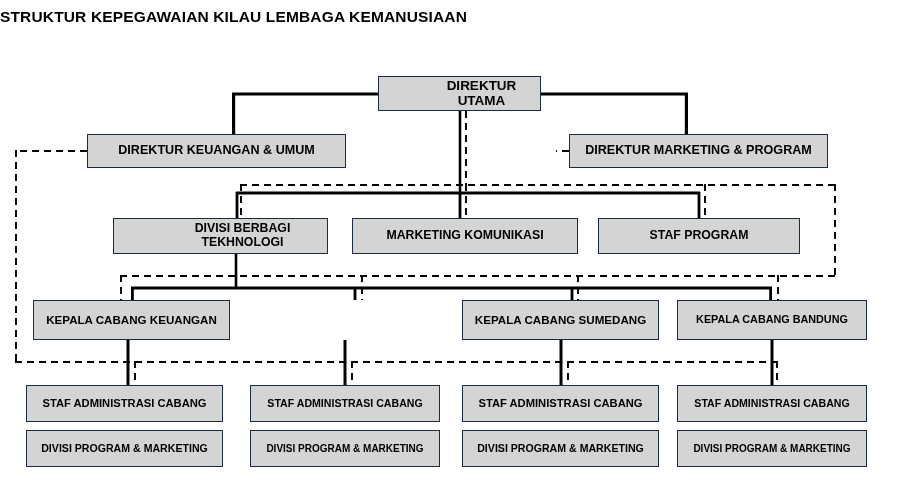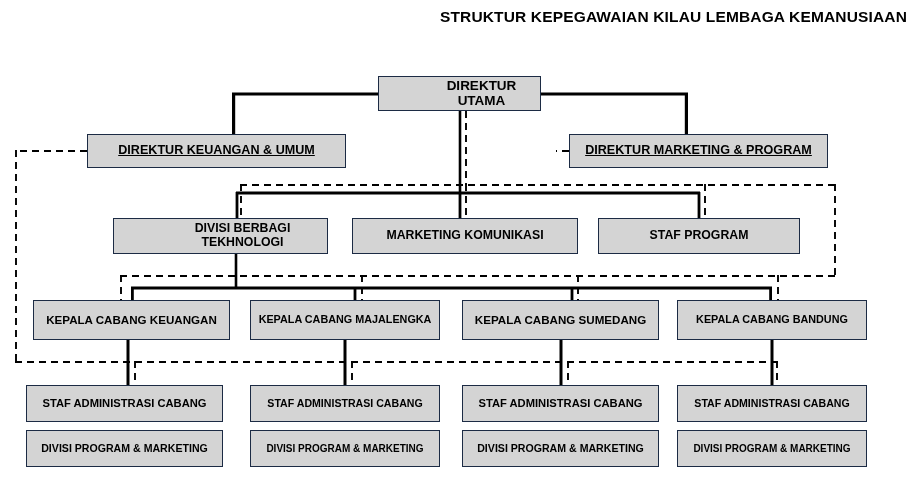--- a/index.html
+++ b/index.html
@@ -13,21 +13,21 @@
     height: 494px;
     background: #ffffff;
     overflow: hidden;
     font-family: "Liberation Sans", sans-serif;
   }
   #chart-title {
     position: absolute;
     left: 0;
     top: 8px;
     width: 907px;
-    text-align: right;
+    text-align: left;
     font-size: 15.5px;
     font-weight: bold;
     letter-spacing: 0.15px;
     color: #000000;
     white-space: nowrap;
   }
   #connectors {
     position: absolute;
     left: 0;
     top: 0;
@@ -46,21 +46,21 @@
     color: #000000;
     font-weight: bold;
     line-height: 1.1;
     z-index: 5;
   }
   .node span {
     display: block;
     padding: 0 4px;
   }
   .lvl1 { font-size: 13.5px; }
-  .lvl2 { font-size: 12.6px; text-decoration: underline; }
+  .lvl2 { font-size: 12.6px; }
   .lvl3 { font-size: 12.3px; }
   .lvl4 { font-size: 11.6px; }
   .lvl4b { font-size: 10.8px; }
   .lvl5 { font-size: 11.2px; }
   .lvl5b { font-size: 10.6px; }
   .lvl6 { font-size: 10.6px; }
   .lvl6b { font-size: 10.0px; }
 </style>
 </head>
 <body>
@@ -150,23 +150,20 @@
   </div>
 
   <div class="node lvl3" style="left:598px; top:218px; width:202px; height:36px;">
     <span>STAF PROGRAM</span>
   </div>
 
   <div class="node lvl4" style="left:33px; top:300px; width:197px; height:40px;">
     <span>KEPALA CABANG KEUANGAN</span>
   </div>
 
-  <div class="node lvl4b" style="left:250px; top:300px; width:190px; height:40px;">
-    <span>KEPALA CABANG MAJALENGKA</span>
-  </div>
 
   <div class="node lvl4" style="left:462px; top:300px; width:197px; height:40px;">
     <span>KEPALA CABANG SUMEDANG</span>
   </div>
 
   <div class="node lvl4b" style="left:677px; top:300px; width:190px; height:40px;">
     <span>KEPALA CABANG BANDUNG</span>
   </div>
 
   <div class="node lvl5" style="left:26px; top:385px; width:197px; height:37px;">

